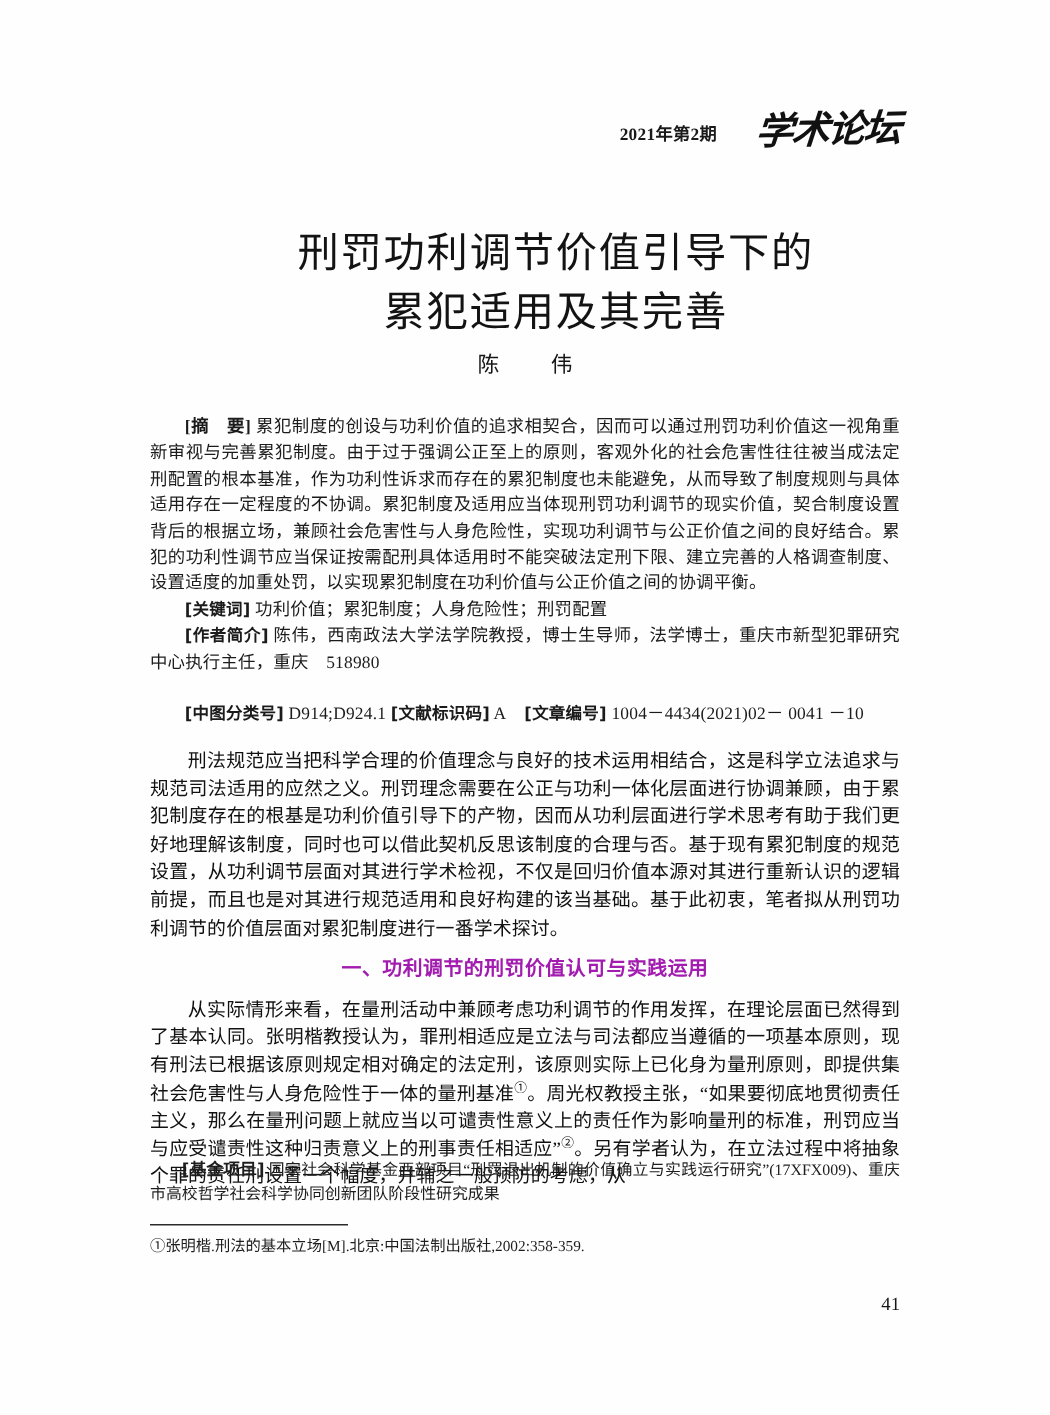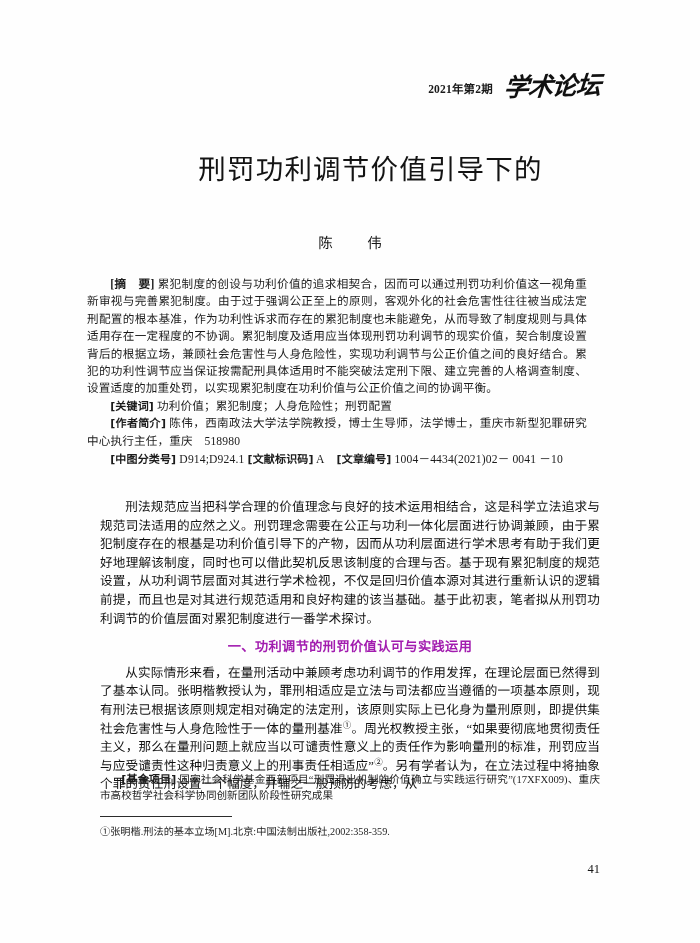--- a/index.html
+++ b/index.html
@@ -25,21 +25,21 @@
     background: #fefefe;
   }
 
   
   .running-head {
     position: absolute;
     top: 74px;
     right: 100px;
     display: flex;
     align-items: flex-end;
-    gap: 11px;
+    gap: 26px;
   }
   .issue-line {
     font-family: "Liberation Serif", "DejaVu Serif", serif;
     font-size: 11.5px;
     font-weight: bold;
     letter-spacing: 0.2px;
     color: #1a1a1a;
     padding-bottom: 3px;
     white-space: nowrap;
   }
@@ -81,21 +81,21 @@
     letter-spacing: 10px;
     text-indent: 10px;
     color: #161616;
     font-family: "Liberation Serif", "DejaVu Serif", serif;
   }
 
   
   .frontmatter {
     position: absolute;
     top: 276px;
-    left: 87px;
+    left: 100px;
     width: 500px;
     font-family: "Liberation Serif", "DejaVu Serif", serif;
     font-size: 11.6px;
     line-height: 17.4px;
     text-align: justify;
     text-justify: inter-ideograph;
     color: #1b1b1b;
     letter-spacing: 0.15px;
   }
   .fm-para {
@@ -105,21 +105,21 @@
   .fm-line {
     margin: 0;
     text-indent: 2em;
   }
   .label { font-weight: bold; letter-spacing: 0.2px; }
   .label-sans {
     font-family: "DejaVu Sans", "Liberation Sans", sans-serif;
     font-weight: bold;
     font-size: 11px;
   }
-  .ids { margin-top: 1px; }
+  .ids { margin-top: 17px; }
   .ids .gap { display: inline-block; width: 12px; }
 
   
   .body-text {
     position: absolute;
     top: 498px;
     left: 100px;
     width: 500px;
     font-family: "Liberation Serif", "DejaVu Serif", serif;
     font-size: 12.6px;
@@ -199,20 +199,21 @@
 
 <div class="page">
 
   <div class="running-head">
     <span class="issue-line">2021年第2期</span>
     <span class="journal-name">学术论坛</span>
   </div>
 
   <h1 class="doc-title">
     <span class="tl">刑罚功利调节价值引导下的</span>
+    <span class="tl">累犯适用及其完善</span>
   </h1>
 
   <div class="author">陈　伟</div>
 
   <div class="frontmatter">
 
     <p class="fm-para"><span class="label">[摘　要]</span> <span>累犯制度的创设与功利价值的追求相契合，因而可以通过刑罚功利价值这一视角重新审视与完善累犯制度。由于过于强调公正至上的原则，客观外化的社会危害性往往被当成法定刑配置的根本基准，作为功利性诉求而存在的累犯制度也未能避免，从而导致了制度规则与具体适用存在一定程度的不协调。累犯制度及适用应当体现刑罚功利调节的现实价值，契合制度设置背后的根据立场，兼顾社会危害性与人身危险性，实现功利调节与公正价值之间的良好结合。累犯的功利性调节应当保证按需配刑具体适用时不能突破法定刑下限、建立完善的人格调查制度、设置适度的加重处罚，以实现累犯制度在功利价值与公正价值之间的协调平衡。</span></p>
 
     <p class="fm-line"><span class="label-sans">[关键词]</span> <span>功利价值；累犯制度；人身危险性；刑罚配置</span></p>
 

